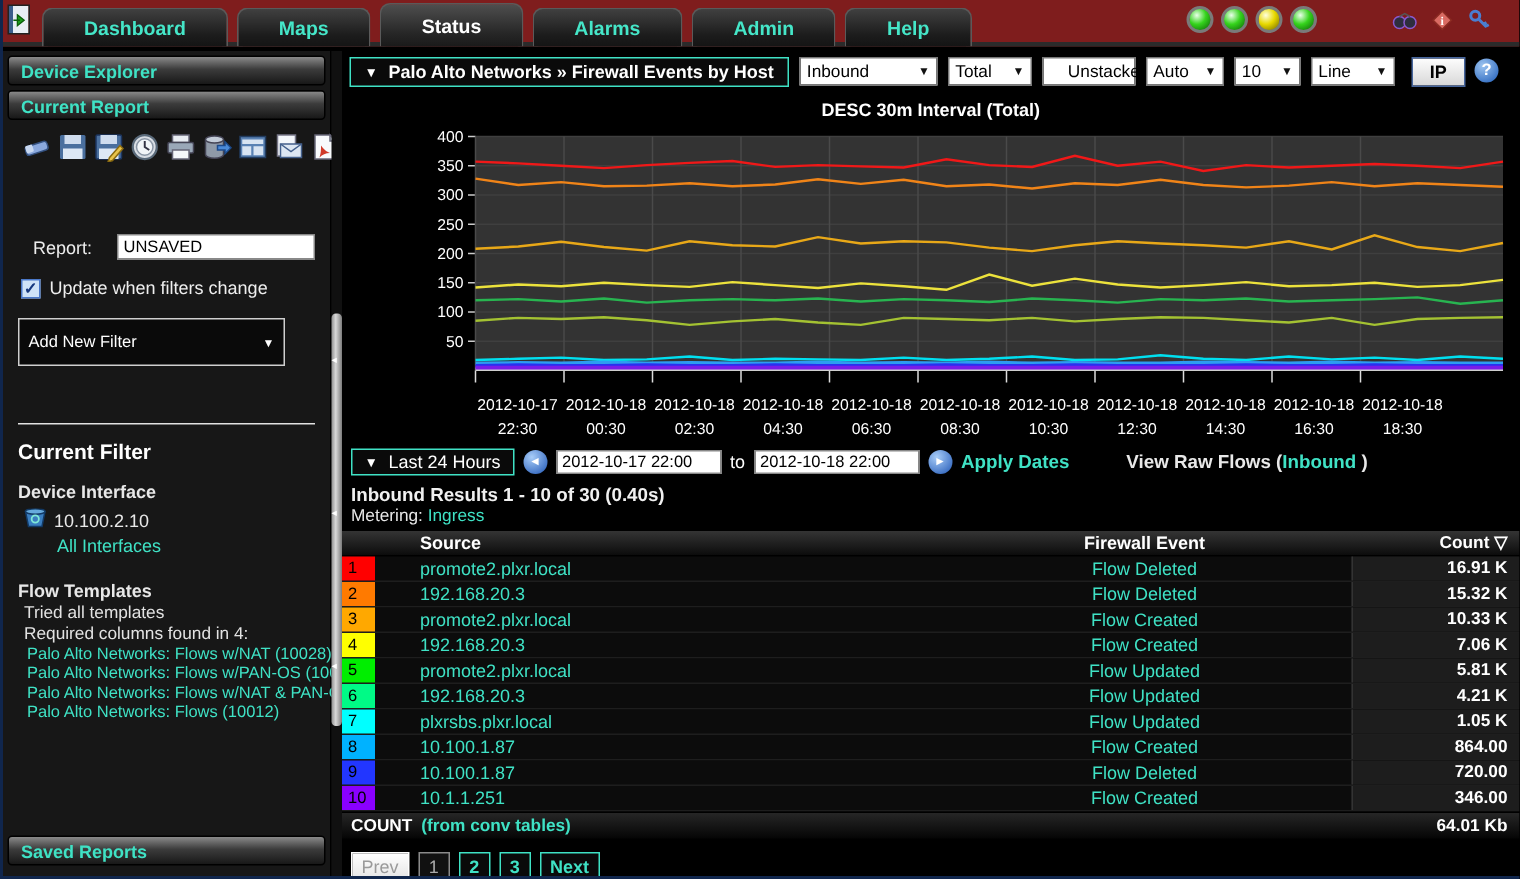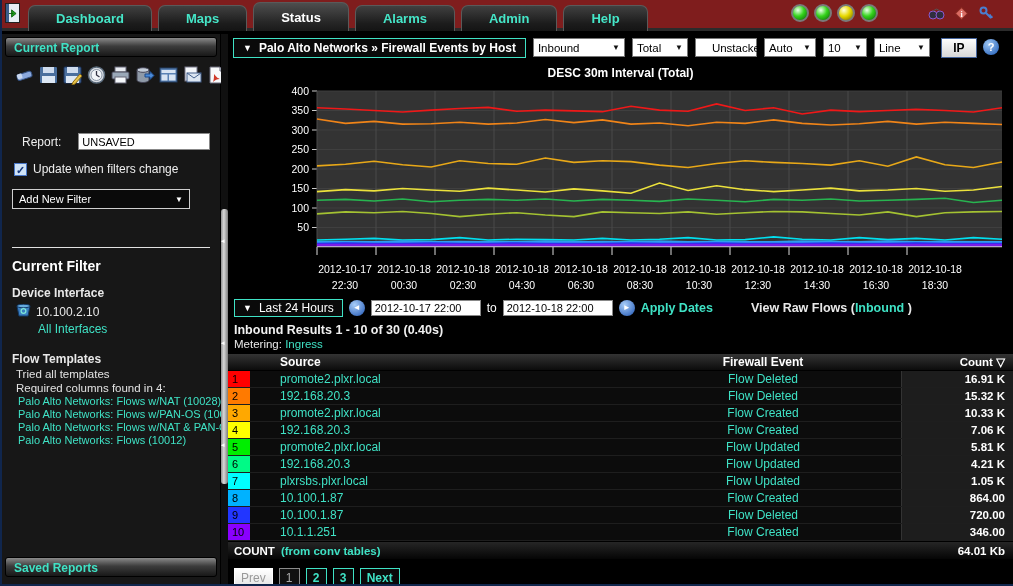--- a/index.html
+++ b/index.html
@@ -24,21 +24,21 @@
   .nav-ico { width:17px; height:17px; display:inline-block; }
   
   .sidebar { position:absolute; top:34px; left:0; width:219px; bottom:0; background:#171717; border-right:1px solid #000; }
   .side-hdr { margin:3px 3px 0 3px; height:20px; background:linear-gradient(#8a8a8a,#3c3c3c 45%,#181818); border:1px solid #000; border-radius:3px; color:#3fe2c5; font-weight:bold; font-size:12px; line-height:20px; padding-left:8px; cursor:pointer; }
   .icon-row { display:flex; gap:3px; padding:8px 0 0 12px; height:30px; }
   .icon-row .tool { width:21px; height:20px; cursor:pointer; }
   .report-row { display:flex; align-items:center; gap:17px; margin:46px 0 0 20px; font-size:12px; color:#eee; }
   .report-row input { width:132px; height:17px; border:1px solid #888; background:#fff; color:#000; font-size:11px; font-family:"Liberation Sans",sans-serif; padding:0 3px; }
   .chk-row { display:flex; align-items:center; gap:6px; margin:12px 0 0 12px; font-size:12px; color:#eee; }
   .chk { width:13px; height:13px; background:#cfe3f7; border:1px solid #4a78c8; color:#16387e; font-size:11px; font-weight:bold; line-height:12px; text-align:center; cursor:pointer; }
-  .filter-select { display:flex; justify-content:space-between; align-items:center; margin:13px 0 0 10px; width:178px; height:20px; background:#0a0a0a; border:1px solid #cfcfcf; color:#fff; font-size:11px; padding:0 6px; cursor:pointer; }
+  .filter-select { display:flex; justify-content:space-between; align-items:center; margin:13px 0 0 10px; width:178px; height:32px; background:#0a0a0a; border:1px solid #cfcfcf; color:#fff; font-size:11px; padding:0 6px; cursor:pointer; }
   .filter-select .arr { font-size:8px; color:#fff; }
   .side-sep { border:none; border-top:1px solid #e2e2e2; margin:38px 10px 0 10px; }
   .cur-filter-title { margin:10px 0 0 10px; font-size:14px; font-weight:bold; color:#fff; }
   .sub-title { margin:12px 0 0 10px; font-size:12px; font-weight:bold; color:#e8e8e8; }
   .dev-row { display:flex; align-items:center; gap:5px; margin:4px 0 0 14px; font-size:12px; color:#e8e8e8; }
   .teal-link { color:#3fe2c5; cursor:pointer; }
   .all-if { margin:2px 0 0 36px; font-size:12px; }
   .plain-line { margin:2px 0 0 14px; font-size:11.5px; color:#e2e2e2; }
   .tmpl-link { margin:1px 0 0 16px; font-size:11px; color:#3fe2c5; white-space:nowrap; cursor:pointer; }
   .saved-hdr { position:absolute; left:3px; right:3px; bottom:7px; height:20px; background:linear-gradient(#8a8a8a,#3c3c3c 45%,#181818); border:1px solid #000; border-radius:3px; color:#3fe2c5; font-weight:bold; font-size:12px; line-height:20px; padding-left:8px; cursor:pointer; }
@@ -131,20 +131,21 @@
     <span class="nav-ico">
       <svg width="17" height="17" viewBox="0 0 17 17">
           <circle cx="5.5" cy="5.5" r="3" fill="none" stroke="#4a7ed0" stroke-width="2"></circle>
           <path d="M8 8 L13 13 M11 11 l2 -1 M12.5 12.5 l2 -1" stroke="#4a7ed0" stroke-width="2" fill="none"></path>
         </svg>
     </span>
   </div>
 </div>
 
 <div class="sidebar">
+  <div class="side-hdr">Device Explorer</div>
   <div class="side-hdr">Current Report</div>
   <div class="icon-row" id="side-icons">
       <span class="tool"><svg width="21" height="20" viewBox="0 0 21 20">
           <rect x="3" y="8" width="15" height="6" rx="2" transform="rotate(-18 10 11)" fill="#8aa8dd" stroke="#33507f"></rect>
           <rect x="3" y="9" width="5" height="5" rx="1" transform="rotate(-18 5 11)" fill="#c8d8f0"></rect>
         </svg></span>
       <span class="tool"><svg width="21" height="20" viewBox="0 0 21 20">
           <rect x="2" y="2" width="17" height="16" rx="1" fill="#4a6f9e" stroke="#1c3least" stroke-width="1"></rect>
           <rect x="5" y="2" width="11" height="6" fill="#cfdcee"></rect>
           <rect x="4" y="11" width="13" height="7" fill="#dde8f5"></rect>

